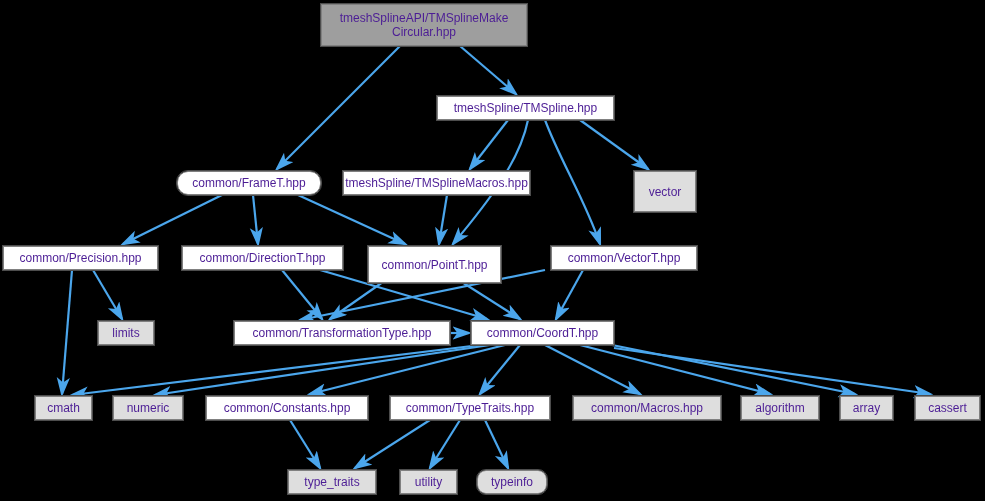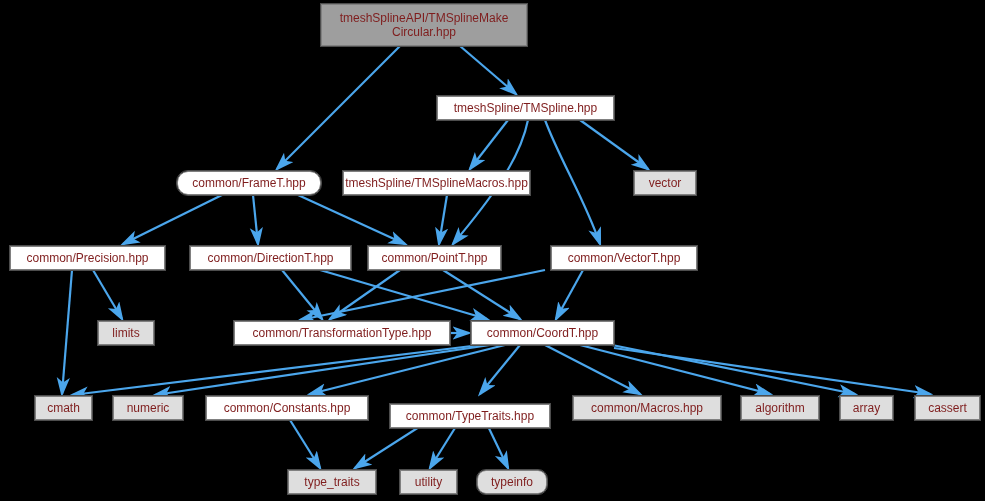--- a/index.html
+++ b/index.html
@@ -1,20 +1,20 @@
 <!DOCTYPE html>
 <html><head>
 <meta charset="utf-8">
 <style>
   html,body{margin:0;padding:0;background:#000;}
   #canvas{position:relative;width:985px;height:501px;background:#000;overflow:hidden;
           font-family:"Liberation Sans","DejaVu Sans",sans-serif;}
   #edges{position:absolute;left:0;top:0;width:985px;height:501px;}
   .node{position:absolute;box-sizing:border-box;display:flex;align-items:center;
-        justify-content:center;text-align:center;color:#7f1d1d;font-size:12px;
+        justify-content:center;text-align:center;color:#4c1d95;font-size:12px;
         line-height:14px;border:1px solid #808080;outline:1px solid #4d4d4d;
         outline-offset:0px;white-space:pre-line;padding:0 11px;}
   .node.white{background:#ffffff;}
   .node.gray{background:#dedede;}
   .node.root{background:#9e9e9e;}
 </style>
 </head>
 <body>
 
 <div id="canvas">
@@ -57,32 +57,32 @@
         <path d="M 460,420 L 430,468"></path>
         <path d="M 485,420 L 508,468"></path>
       </g>
   </svg>
   <div id="node-layer">
       <div class="node root" style="left: 321px; top: 4px; width: 206px; height: 42px;">tmeshSplineAPI/TMSplineMake
 Circular.hpp</div>
       <div class="node white" style="left: 437px; top: 96px; width: 177px; height: 24px;">tmeshSpline/TMSpline.hpp</div>
       <div class="node white" style="left: 177px; top: 171px; width: 144px; height: 24px; border-radius: 11px;">common/FrameT.hpp</div>
       <div class="node white" style="left: 343px; top: 171px; width: 187px; height: 24px;">tmeshSpline/TMSplineMacros.hpp</div>
-      <div class="node gray" style="left: 634px; top: 171px; width: 62px; height: 24px;">vector</div>
-      <div class="node white" style="left: 10px; top: 246px; width: 155px; height: 24px;">common/Precision.hpp</div>
-      <div class="node white" style="left: 190px; top: 246px; width: 161px; height: 24px;">common/DirectionT.hpp</div>
-      <div class="node white" style="left: 368px; top: 246px; width: 133px; height: 24px;">common/PointT.hpp</div>
+      <div class="node gray" style="left: 634px; top: 171px; width: 62px; height: 41px;">vector</div>
+      <div class="node white" style="left: 3px; top: 246px; width: 155px; height: 24px;">common/Precision.hpp</div>
+      <div class="node white" style="left: 182px; top: 246px; width: 161px; height: 24px;">common/DirectionT.hpp</div>
+      <div class="node white" style="left: 368px; top: 246px; width: 133px; height: 37px;">common/PointT.hpp</div>
       <div class="node white" style="left: 551px; top: 246px; width: 146px; height: 24px;">common/VectorT.hpp</div>
       <div class="node gray" style="left: 98px; top: 321px; width: 56px; height: 24px;">limits</div>
       <div class="node white" style="left: 234px; top: 321px; width: 216px; height: 24px;">common/TransformationType.hpp</div>
       <div class="node white" style="left: 471px; top: 321px; width: 143px; height: 24px;">common/CoordT.hpp</div>
       <div class="node gray" style="left: 35px; top: 396px; width: 57px; height: 24px;">cmath</div>
       <div class="node gray" style="left: 113px; top: 396px; width: 70px; height: 24px;">numeric</div>
       <div class="node white" style="left: 206px; top: 396px; width: 162px; height: 24px;">common/Constants.hpp</div>
-      <div class="node white" style="left: 390px; top: 396px; width: 160px; height: 24px; margin-top: 8px;">common/TypeTraits.hpp</div>
+      <div class="node white" style="left: 390px; top: 396px; width: 160px; height: 24px;">common/TypeTraits.hpp</div>
       <div class="node gray" style="left: 573px; top: 396px; width: 148px; height: 24px;">common/Macros.hpp</div>
       <div class="node gray" style="left: 741px; top: 396px; width: 78px; height: 24px;">algorithm</div>
       <div class="node gray" style="left: 840px; top: 396px; width: 53px; height: 24px;">array</div>
       <div class="node gray" style="left: 915px; top: 396px; width: 65px; height: 24px;">cassert</div>
       <div class="node gray" style="left: 288px; top: 470px; width: 88px; height: 24px;">type_traits</div>
       <div class="node gray" style="left: 400px; top: 470px; width: 57px; height: 24px;">utility</div>
       <div class="node gray" style="left: 477px; top: 470px; width: 70px; height: 24px; border-radius: 9px;">typeinfo</div>
     </div>
 </div>
 

